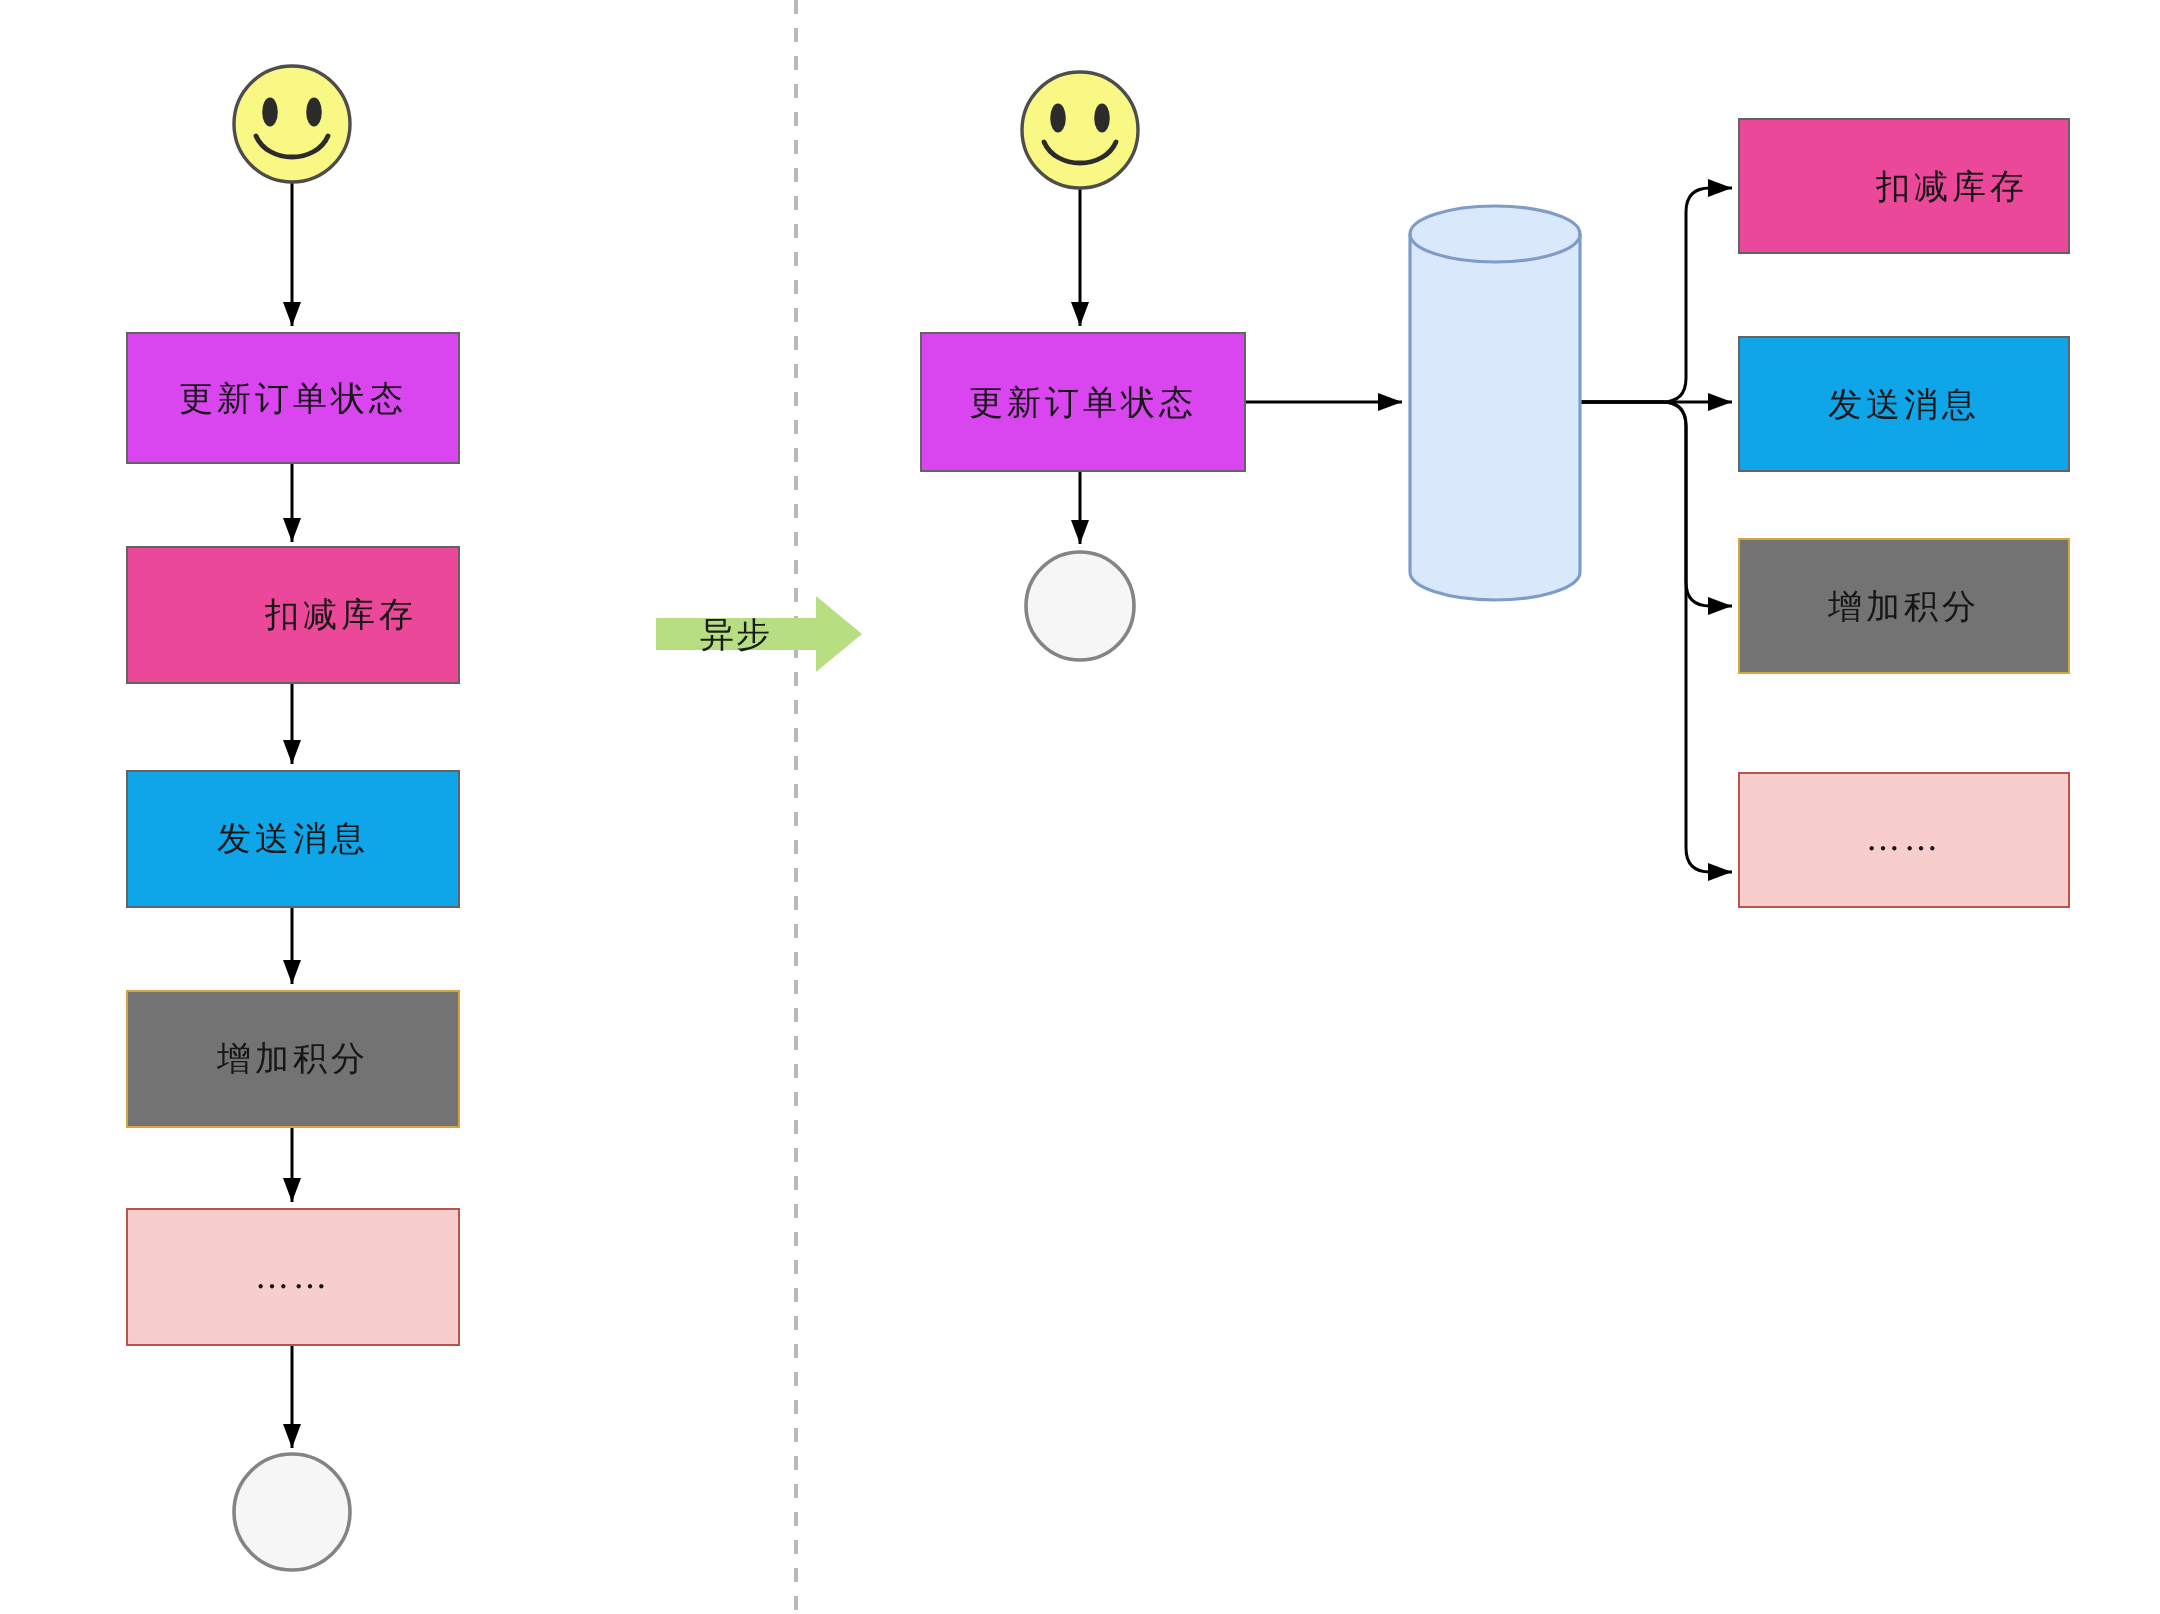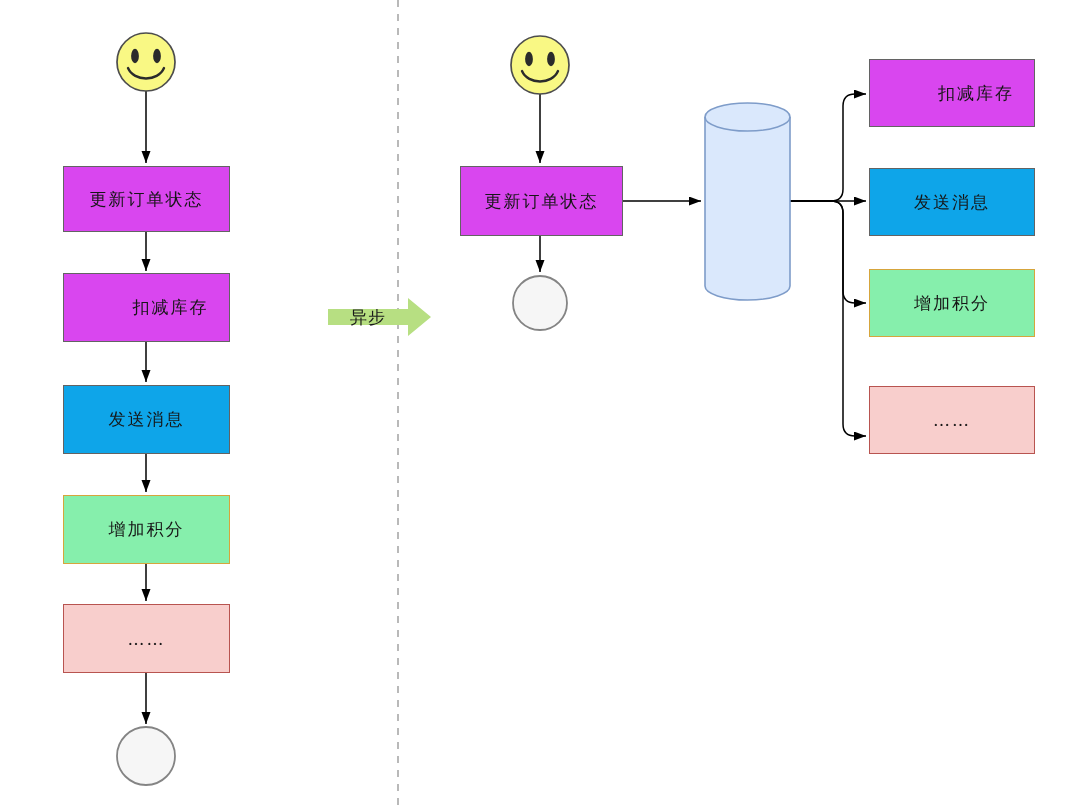--- a/index.html
+++ b/index.html
@@ -8,23 +8,23 @@
     font-family:"DejaVu Serif", serif;overflow:hidden;
   }
   svg.layer{position:absolute;left:0;top:0;}
   .node{
     position:absolute;box-sizing:border-box;
     display:flex;align-items:center;justify-content:center;
     border:1.5px solid #636363;font-size:17px;color:#161616;
     letter-spacing:2px;text-align:center;
   }
   .green {background:#d946ef;border-color:#636363;}
-  .orange{background:#d946ef;border-color:#636363;padding-left:48px;}
+  .orange{background:#ec4899;border-color:#636363;padding-left:48px;}
   .pink  {background:#0ea5e9;border-color:#636363;}
-  .cream {background:#86efac;border-color:#D6A53C;}
+  .cream {background:#737373;border-color:#D6A53C;}
   .red   {background:#F8CECC;border-color:#B85450;}
   .queue-label{
     position:absolute;left:705px;top:108px;width:85px;height:192px;
     display:flex;align-items:center;justify-content:center;text-align:center;
     white-space:pre-line;font-size:17px;line-height:1.7;color:#161616;letter-spacing:1px;
   }
   .async-label{
     position:absolute;left:326px;top:300px;width:84px;height:34px;
     display:flex;align-items:center;justify-content:center;
     font-size:17px;color:#1a1a1a;letter-spacing:1px;

